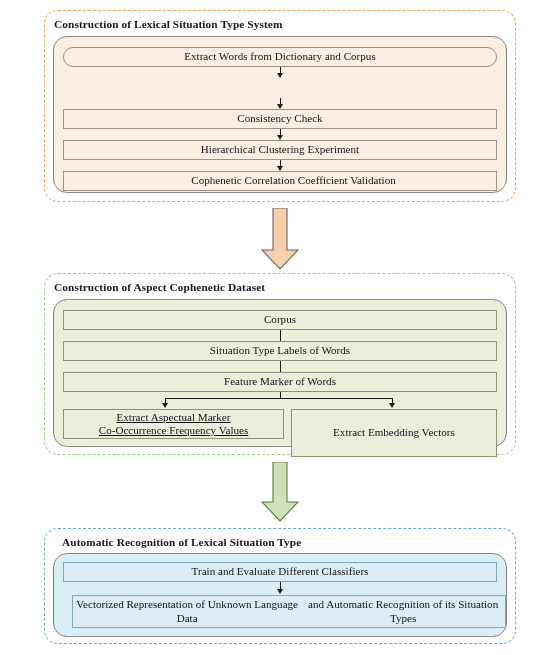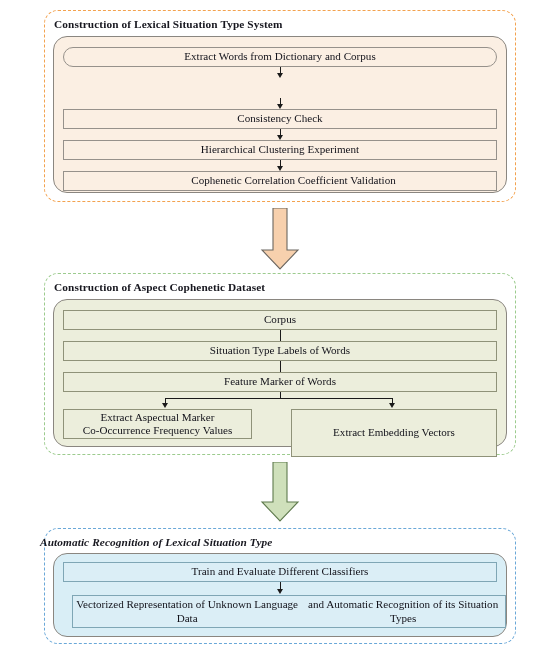--- a/index.html
+++ b/index.html
@@ -114,35 +114,35 @@
 
   <div class="step olive" style="left:63px; top:372px; width:434px; height:20px;">Feature Marker of Words</div>
 
   <div class="vline" style="left:279.5px; top:392px; height:7px;"></div>
   <div class="hline" style="left:165px; top:398px; width:228px;"></div>
   <div class="vline" style="left:165px; top:398px; height:7px;"></div>
   <div class="arrowhead" style="left:162px; top:403px;"></div>
   <div class="vline" style="left:392px; top:398px; height:7px;"></div>
   <div class="arrowhead" style="left:389px; top:403px;"></div>
 
-  <div class="step olive" style="left:63px; top:409px; width:189px; height:30px; flex-direction:column;">
+  <div class="step olive" style="left:63px; top:409px; width:221px; height:30px; flex-direction:column;text-decoration:underline;">
     <span>Extract Aspectual Marker</span>
     <span>Co-Occurrence Frequency Values</span>
   </div>
 
   <div class="step olive" style="left:291px; top:409px; width:206px; height:48px;">Extract Embedding Vectors</div>
 
   <div class="blockarrow" style="left:258px; top:462px;">
     <svg width="44" height="60" viewBox="0 0 44 60">
       <polygon points="15,0 29,0 29,40 40,40 22,59 4,40 15,40" fill="#cfe0bb" stroke="#5f7a4e" stroke-width="1.1" stroke-linejoin="miter"></polygon>
     </svg>
   </div>
 
   <div class="group g3"></div>
-  <div class="group-title" style="left:40px; top:536px;font-style:italic;">Automatic Recognition of Lexical Situation Type</div>
+  <div class="group-title" style="left:62px; top:536px;">Automatic Recognition of Lexical Situation Type</div>
   <div class="panel p3"></div>
 
   <div class="step blue" style="left:63px; top:562px; width:434px; height:20px;">Train and Evaluate Different Classifiers</div>
   <div class="vline" style="left:279.5px; top:582px; height:9px;"></div>
   <div class="arrowhead" style="left:276.5px; top:589px;"></div>
 
   <div class="step blue" style="left:72px; top:595px; width:434px; height:33px; flex-direction:row;">
     <span>Vectorized Representation of Unknown Language Data</span>
     <span>and Automatic Recognition of its Situation Types</span>
   </div>

